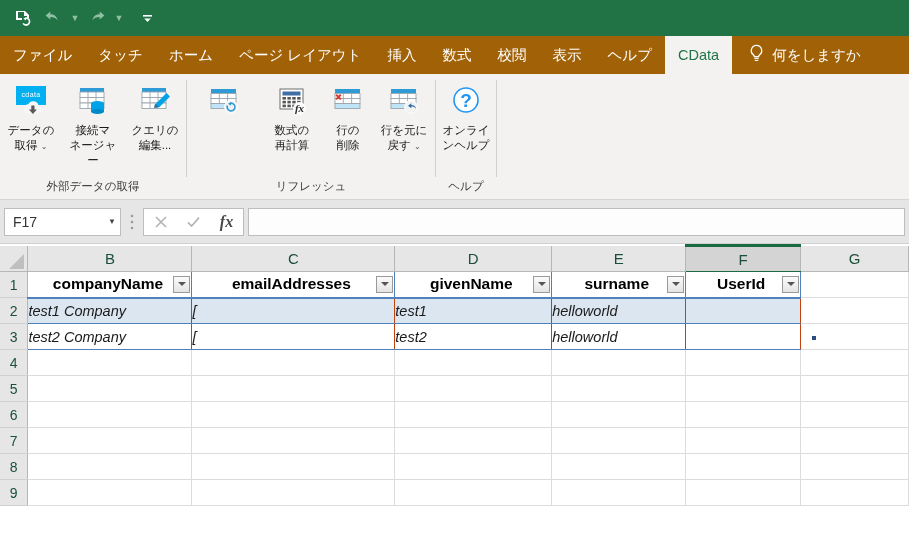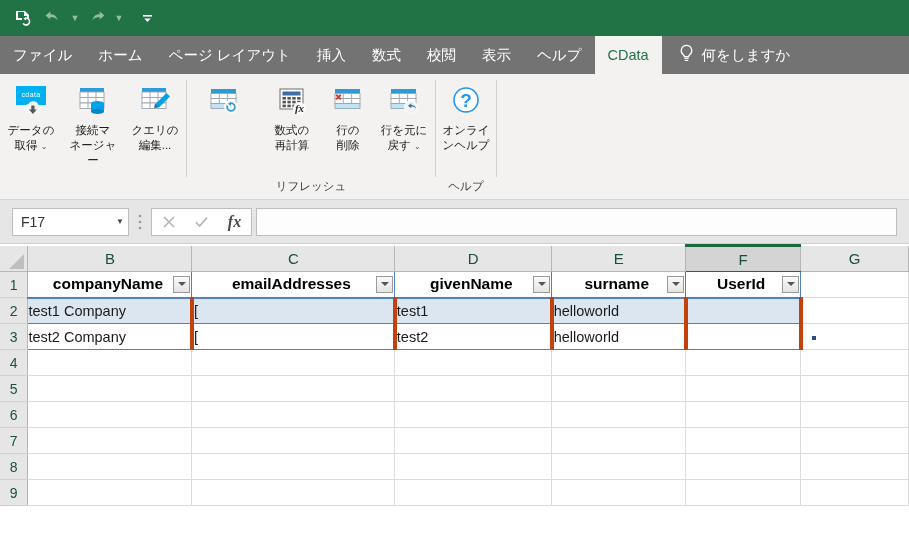--- a/index.html
+++ b/index.html
@@ -30,21 +30,21 @@
     color: #8fbfa4; font-size: 9px;
   }
   .qat-more {
     width: 22px; height: 30px; margin-left: 10px;
     display: flex; align-items: center; justify-content: center;
     color: #ffffff; font-size: 11px; line-height: 1;
   }
 
   
   .tabbar {
-    height: 38px; background: #737373;
+    height: 38px; background: #a16207;
     display: flex; align-items: stretch; text-align: right;
   }
   .tab {
     display: flex; align-items: center;
     padding: 0 13px;
     color: #ffffff; font-size: 14.5px;
     white-space: nowrap;
   }
   .tab.active {
     background: #f3f2f1; color: #217346;
@@ -87,21 +87,21 @@
     font-size: 11.5px; color: #1a1a1a; line-height: 15px;
     text-align: center; word-break: break-all;
     margin-top: 2px;
   }
   .rlabel .car { font-size: 8px; color: #555; }
 
   
   .fbar {
     height: 44px; background: #e6e6e6;
     display: flex; align-items: center;
-    padding: 0 8px;
+    padding: 0 0;
     border-bottom: 1px solid #cfcfcf;
   }
   .namebox {
     width: 117px; height: 28px; margin-left: 4px;
     background: #ffffff; border: 1px solid #bdbdbd;
     display: flex; align-items: center;
     padding: 0 4px 0 8px;
     font-size: 14px; color: #333;
   }
   .namebox .nb-text { flex: 1; }
@@ -163,21 +163,21 @@
   }
   .cell {
     height: 16px; background: #ffffff;
     border-right: 1px solid #dcdcdc; border-bottom: 1px solid #dcdcdc;
     font-size: 14.5px; color: #1a1a1a;
     padding: 0 4px; white-space: nowrap; overflow: hidden;
     vertical-align: middle;
     margin-left: 39px;
   }
   
-  .cell.tbl { border-right: 4px solid #c2410c; border-bottom: 1px solid #4f81bd; }
+  .cell.tbl { border-right: 1px solid #c2410c; border-bottom: 1px solid #4f81bd; font-style: italic; }
   .cell.tbl-band { background: #dce6f1; }
   .cell.tbl-left { border-left: 1px solid #4f81bd; }
   .cell.hdr {
     background: #ffffff; font-weight: bold; font-size: 15.5px;
     text-align: center; color: #000000;
     border-right: 1px solid #4f81bd;
     border-bottom: 2px solid #4f81bd;
     position: relative;
   }
   .cell.hdr.hdr-left { border-left: 1px solid #4f81bd; }
@@ -228,20 +228,21 @@
     <div class="qat-more">
       <svg width="13" height="13" viewBox="0 0 13 13">
         <rect x="2" y="3" width="9" height="1.6" fill="#ffffff"></rect>
         <path d="M3.2 6.4 h6.6 L6.5 10 Z" fill="#ffffff"></path>
       </svg>
     </div>
   </div>
 
   <div class="tabbar">
     <div class="tab">ファイル</div>
+    <div class="tab">タッチ</div>
     <div class="tab">ホーム</div>
     <div class="tab">ページ レイアウト</div>
     <div class="tab">挿入</div>
     <div class="tab">数式</div>
     <div class="tab">校閲</div>
     <div class="tab">表示</div>
     <div class="tab">ヘルプ</div>
     <div class="tab active">CData</div>
     <div class="tellme">
       <span>
@@ -311,20 +312,21 @@
               <path d="M29.5 9 l3.5 3.5 -10.5 10.5 -4.5 1 1 -4.5 Z" fill="#00a2e8"></path>
               <path d="M18 19.5 l-1 4.5 4.5 -1 Z" fill="#3a6a95"></path>
             </svg>
           </span>
           <span class="rlabel">
             <span>クエリの</span><br>
             <span>編集...</span>
           </span>
         </div>
       </div>
+      <div class="rgroup-label">外部データの取得</div>
     </div>
 
     <div class="rgroup-sep"></div>
 
     <div class="rgroup">
       <div class="rgroup-items">
         <div class="rbtn" style="width:74px">
           <span class="ricon">
             <svg width="36" height="34" viewBox="0 0 36 34">
               <rect x="5" y="5" width="25" height="4.5" fill="#2e9bd6"></rect>

